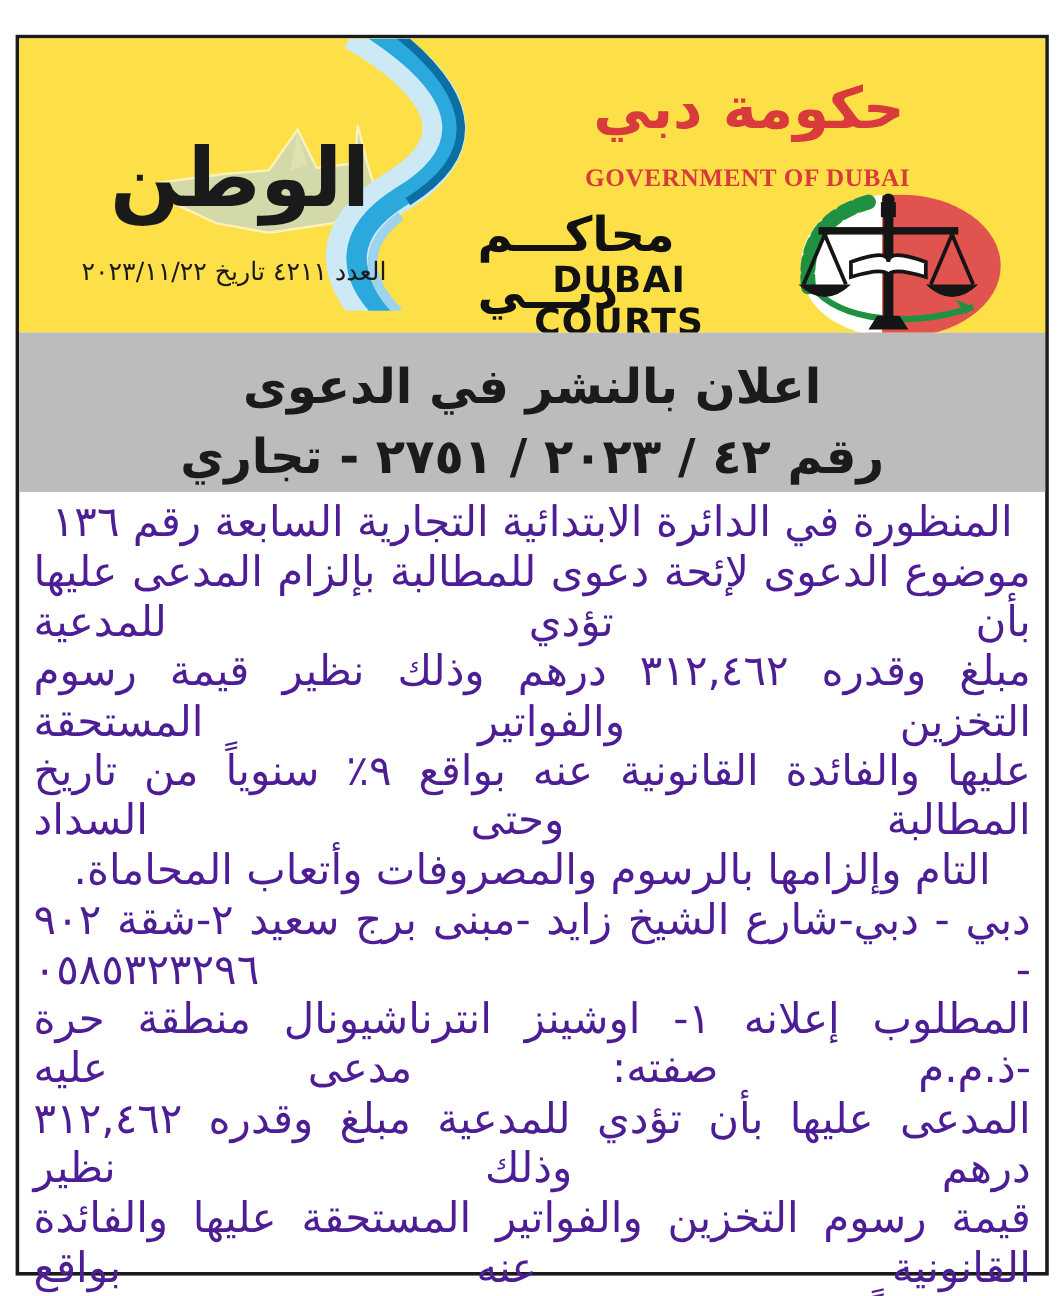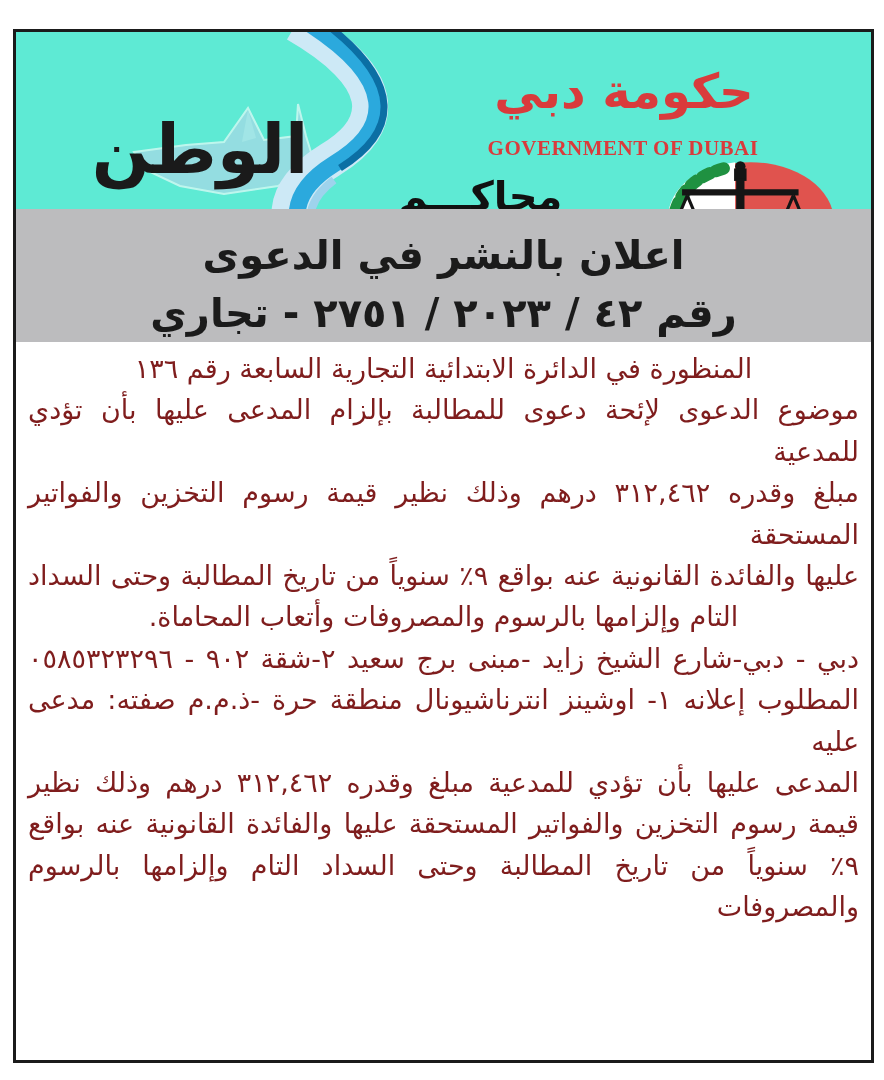--- a/index.html
+++ b/index.html
@@ -1,36 +1,36 @@
 <!DOCTYPE html>
 <html lang="ar"><head>
 <meta charset="utf-8">
 <title></title>
 <style>
   html,body{margin:0;padding:0;background:#ffffff;}
   body{width:884px;height:1080px;position:relative;font-family:"DejaVu Sans",sans-serif;color:#151515;}
   .frame{position:absolute;left:13px;top:29px;width:855px;height:1028px;border:3px solid #1b1b1b;background:#fff;}
   
-  .masthead{position:relative;height:177px;background:#5eead4;overflow:hidden;}
+  .masthead{position:relative;height:245px;background:#fde047;overflow:hidden;}
   .np-name{position:absolute;left:58px;top:84px;width:252px;text-align:center;font-size:68px;font-weight:bold;color:#1a1a1a;z-index:3;line-height:1;}
   .issue-line{position:absolute;left:6px;top:182px;width:300px;text-align:right;font-size:21px;color:#1a1a1a;z-index:3;direction:rtl;}
   .uae-map{position:absolute;left:112px;top:58px;z-index:1;opacity:.6;}
   .wave{position:absolute;left:222px;top:0;z-index:2;}
   .gov-ar{position:absolute;left:452px;top:26px;width:312px;text-align:center;font-size:48px;font-weight:bold;color:#d93b3c;direction:rtl;line-height:1.4;}
   .gov-en{position:absolute;left:442px;top:104px;width:330px;text-align:center;font-size:21px;font-weight:bold;letter-spacing:.5px;color:#d93b3c;font-family:"Liberation Serif",serif;}
   .courts-ar{position:absolute;left:382px;top:140px;width:238px;text-align:left;font-size:40px;font-weight:bold;color:#111;direction:rtl;line-height:1.2;}
   .courts-en{position:absolute;left:374px;top:184px;width:252px;text-align:center;font-size:30px;font-weight:bold;letter-spacing:1px;color:#111;}
   .emblem{position:absolute;left:612px;top:126px;z-index:2;}
   
   .banner{height:133px;background:#bcbcbe;display:flex;flex-direction:column;justify-content:flex-end;align-items:center;direction:rtl;}
   .banner .t1{font-size:40px;font-weight:bold;color:#1b1b1b;line-height:58px;}
   .banner .t2{font-size:40px;font-weight:bold;color:#1b1b1b;line-height:58px;}
   
   .notice-body{padding:6px 12px 0 12px;direction:rtl;}
-  .bline{font-size:27px;line-height:41.4px;color:#7f1d1d;}
+  .bline{font-size:35px;line-height:41.4px;color:#4c1d95;}
   .j{text-align:justify;text-align-last:justify;}
   .c{text-align:center;text-align-last:center;}
 </style>
 </head>
 <body>
 
 <div class="frame">
 
   <div class="masthead">
 

